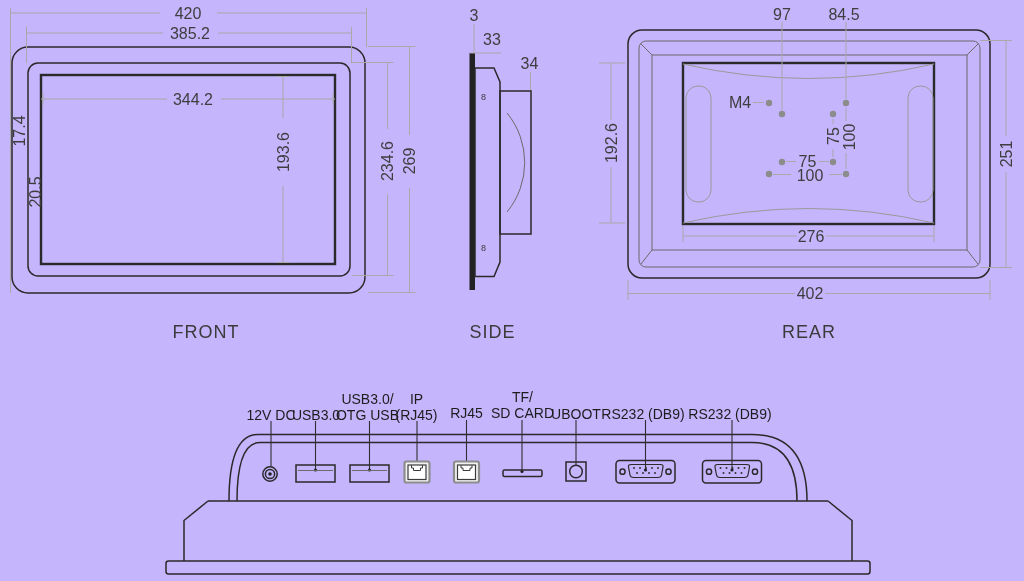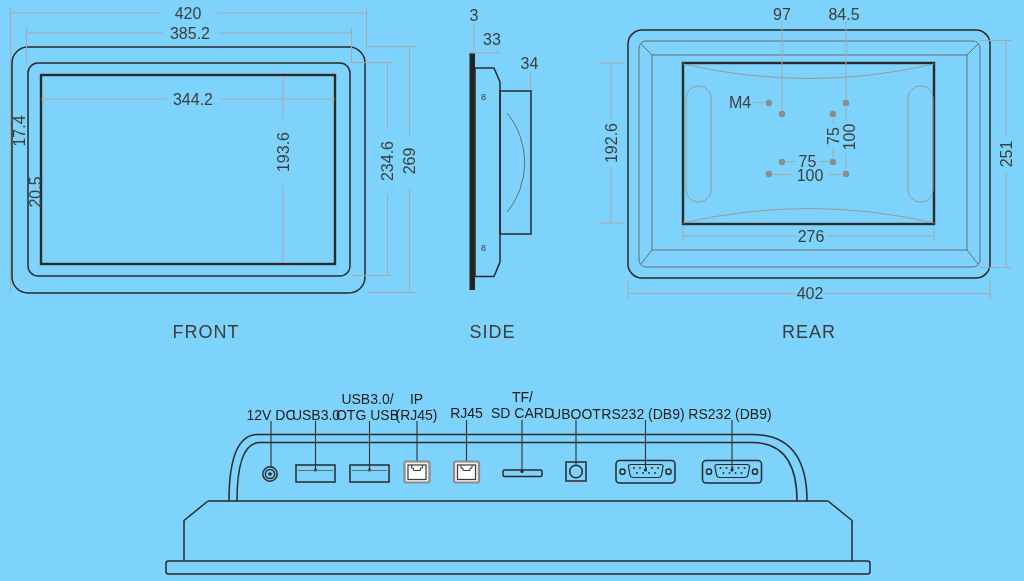--- a/index.html
+++ b/index.html
@@ -1,16 +1,16 @@
 <!DOCTYPE html>
 <html><head>
 <meta charset="utf-8">
 <style>
   html,body{margin:0;padding:0;background:#ffffff;}
-  #stage{position:relative;width:1024px;height:581px;background:#7dd3fc;overflow:hidden;}
+  #stage{position:relative;width:1024px;height:581px;background:#c4b5fd;overflow:hidden;}
   svg{display:block;}
   text{font-family:"Liberation Sans", sans-serif;}
   .ol  {stroke:#2a2a2a;fill:none;stroke-width:1.5;}
   .ol2 {stroke:#2a2a2a;fill:none;stroke-width:2.4;}
   .thin{stroke:#6b6b6b;fill:none;stroke-width:1;}
   .soft{stroke:#9a9a9a;fill:none;stroke-width:1;}
   .dim {stroke:#a9a9a9;fill:none;stroke-width:1;}
   .lead{stroke:#2f2f2f;fill:none;stroke-width:1.1;}
   .dimt{fill:#3e3e3e;font-size:16px;text-anchor:middle;dominant-baseline:central;}
   .vlbl{fill:#3b3b3b;font-size:18px;text-anchor:middle;dominant-baseline:central;letter-spacing:1px;}

